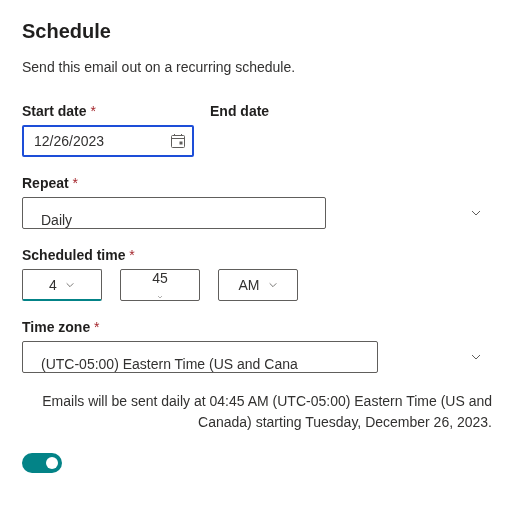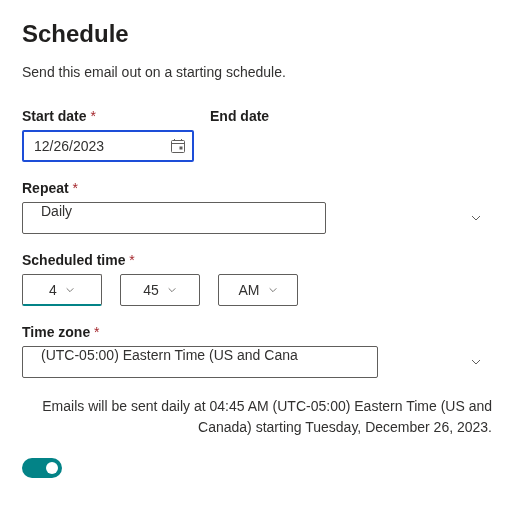--- a/index.html
+++ b/index.html
@@ -9,21 +9,21 @@
     }
     body {
       font-family: "Segoe UI", -apple-system, BlinkMacSystemFont, sans-serif;
       font-size: 14px;
       color: #323130;
       background: #ffffff;
       padding: 20px 22px;
       width: 514px;
     }
     h1 {
-      font-size: 24px;
+      font-size: 20px;
       font-weight: 600;
       color: #201f1e;
       margin-bottom: 16px;
     }
     .description {
       font-size: 14px;
       color: #323130;
       margin-bottom: 28px;
     }
     .row {
@@ -78,21 +78,21 @@
     }
     .select-box {
       height: 32px;
       border: 1px solid #605e5c;
       border-radius: 2px;
       padding: 0 30px 0 18px;
       font-size: 14px;
       color: #323130;
       background: #ffffff;
       display: flex;
-      align-items: flex-start;
+      align-items: flex-end;
       cursor: pointer;
     }
     .select-repeat {
       width: 304px;
     }
     .select-tz {
       width: 356px;
     }
     .chevron-icon {
       position: absolute;
@@ -124,20 +124,21 @@
       font-size: 14px;
       color: #323130;
       padding: 0 12px;
     }
     .time-hour {
       width: 80px;
       border-bottom: 2px solid #038387;
     }
     .time-minute {
       width: 80px;
+      flex-direction: column;
     }
     .time-ampm {
       width: 80px;
       align-items: center;
     }
     .time-chevron {
       width: 10px;
       height: 10px;
       color: #605e5c;
     }
@@ -177,21 +178,21 @@
     }
     .section {
       margin-bottom: 18px;
     }
   </style>
 </head>
 <body>
 
 <h1>Schedule</h1>
 
-<p class="description">Send this email out on a starting schedule.</p>
+<p class="description">Send this email out on a recurring schedule.</p>
 
 <div class="row">
   <div class="field">
     <div class="field-label">
       <span>Start date</span>
       <span class="required">*</span>
     </div>
     <div class="date-input-wrap">
       <input class="date-input" type="text" value="12/26/2023" style="">
       <svg class="calendar-icon" viewBox="0 0 16 16" fill="none" stroke="currentColor" stroke-width="1">

